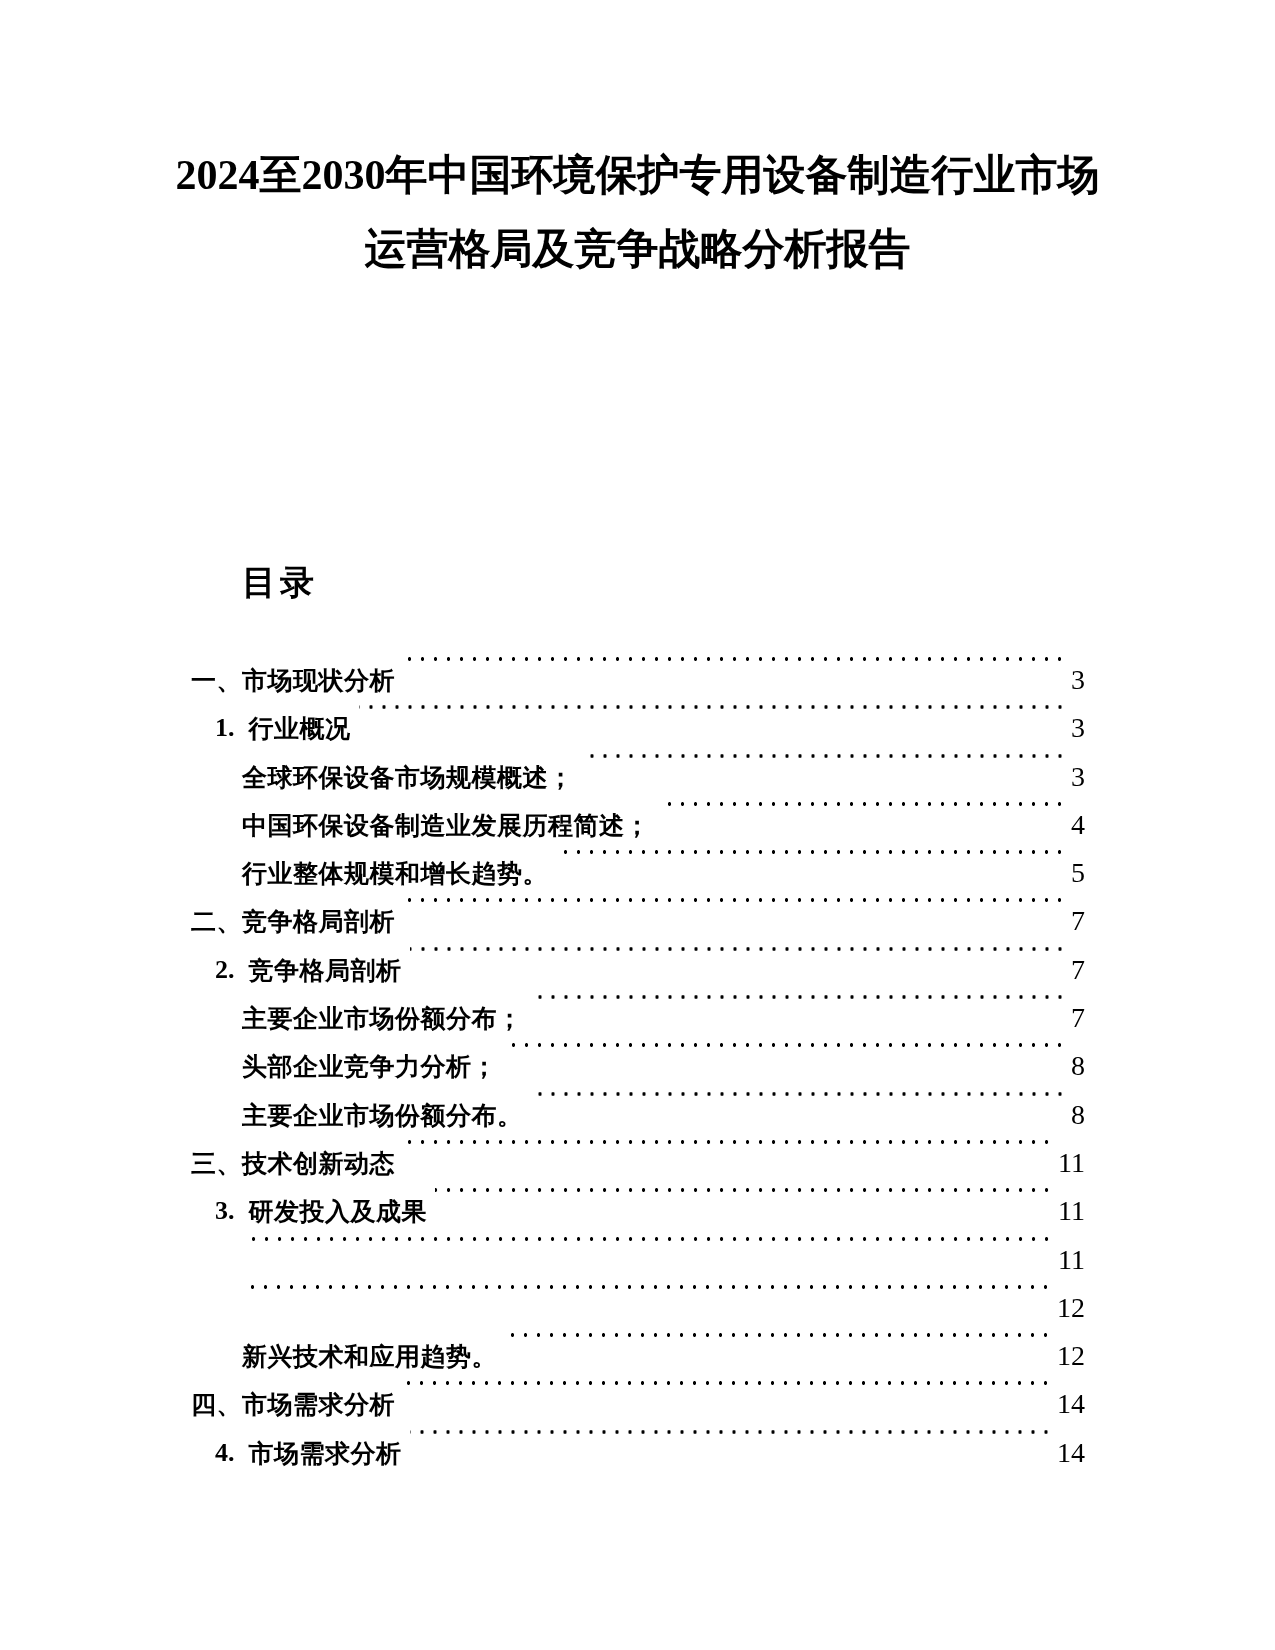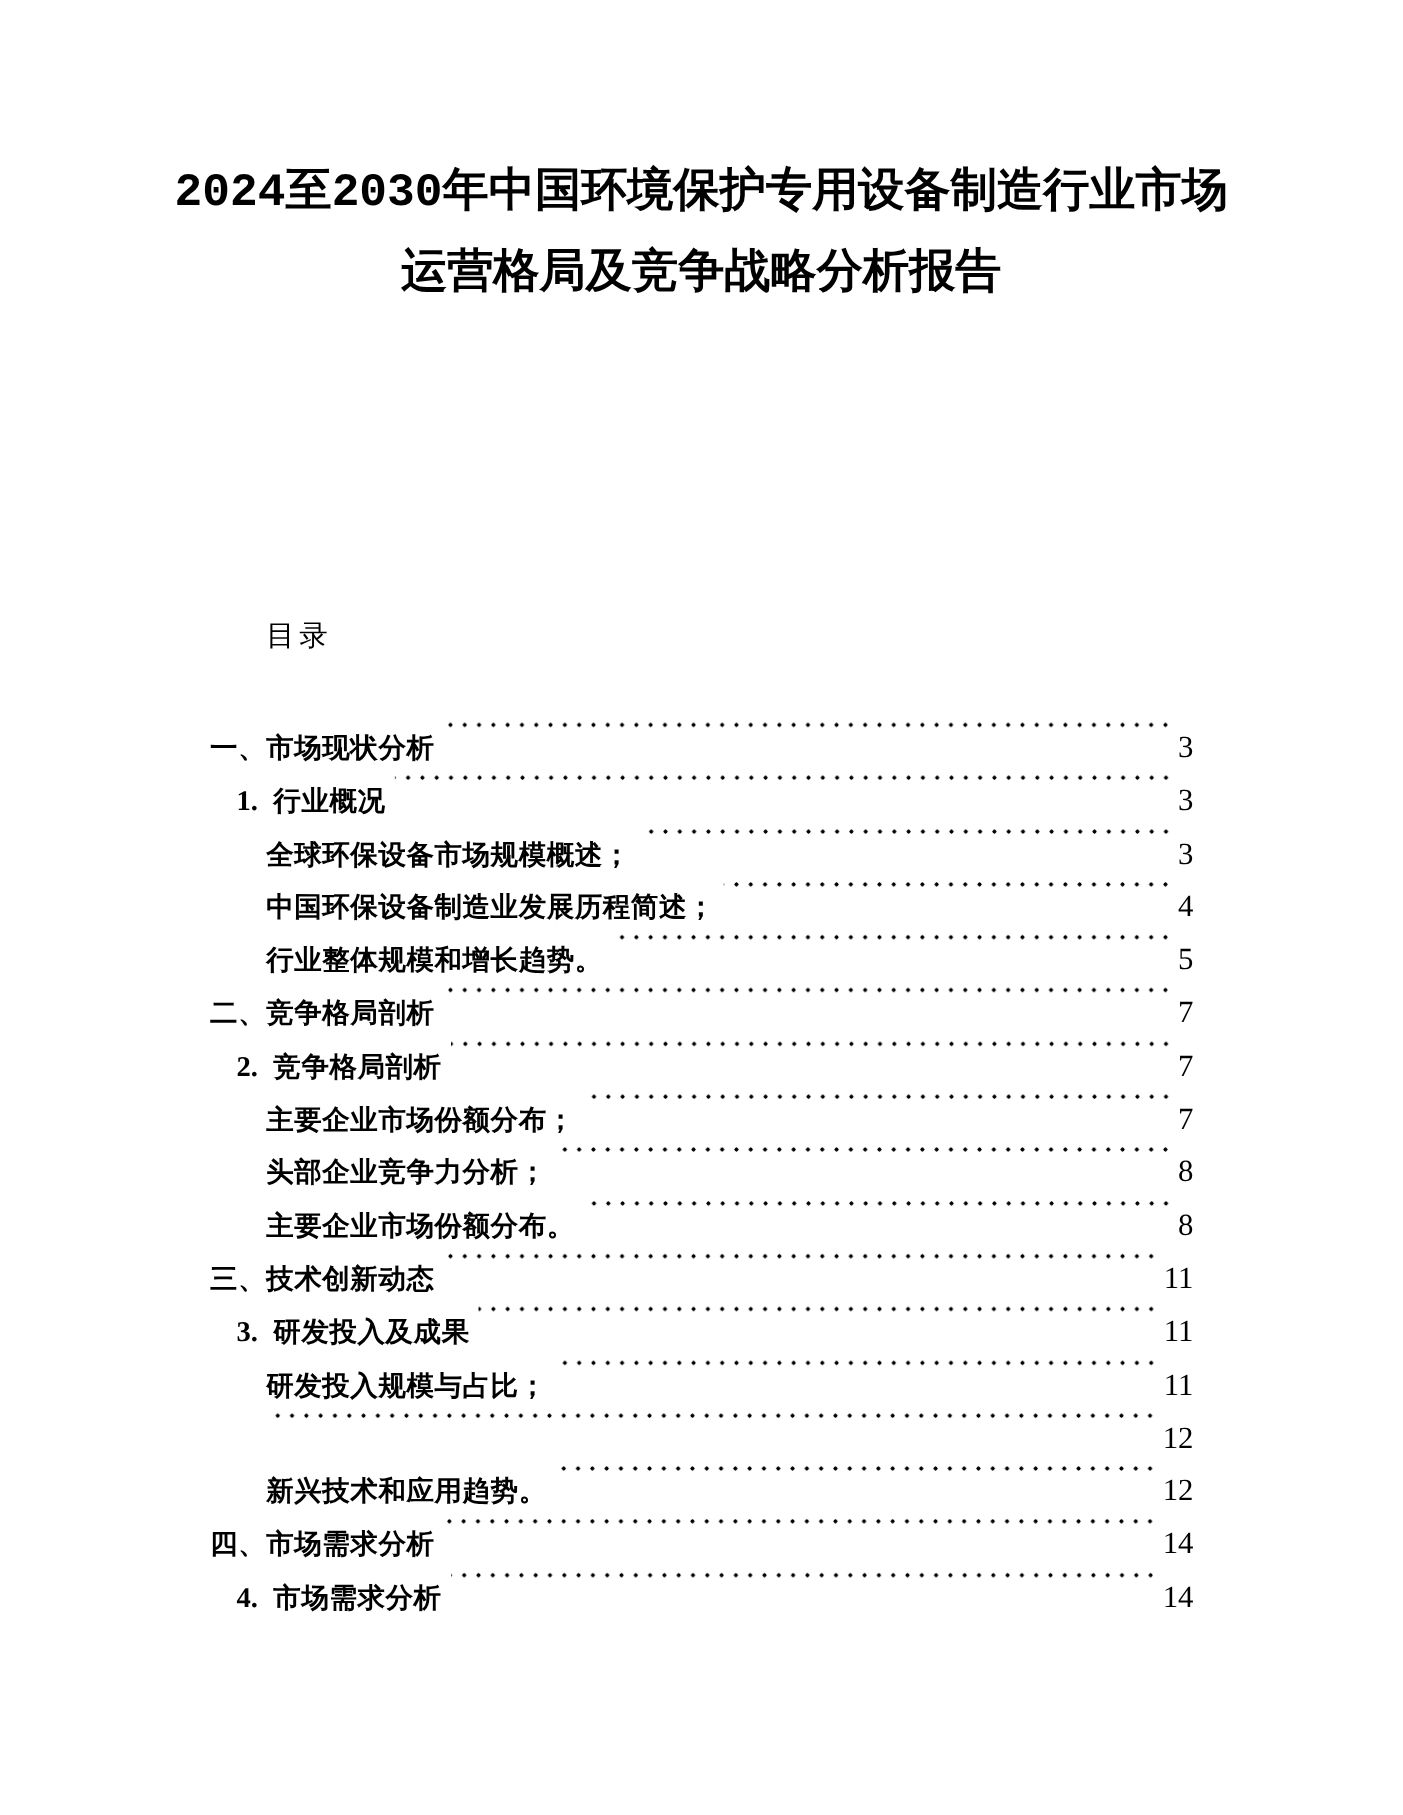--- a/index.html
+++ b/index.html
@@ -11,31 +11,31 @@
   .page {
     position: relative;
     width: 1275px; height: 1650px;
     background: #ffffff;
     overflow: hidden;
   }
   .report-title {
     position: absolute;
     top: 138px; left: 0; width: 1275px;
     text-align: center;
-    font-family: Liberation Mono, monospace;
+    font-family: Liberation Serif, serif;
     font-weight: 700;
     font-size: 42px;
     line-height: 74px;
   }
   .toc-heading {
     position: absolute;
     left: 242px; top: 560px;
     font-family: "Liberation Serif", serif;
-    font-weight: 400;
-    font-size: 26px;
+    font-weight: 700;
+    font-size: 34px;
     letter-spacing: 4px;
   }
   .toc-list {
     position: absolute;
     left: 191px; top: 656px;
     width: 894px; 
   }
   .toc-row {
     display: flex;
     align-items: flex-start;
@@ -154,21 +154,20 @@
       <span class="toc-page">11</span>
     </div>
       <div class="toc-row level-2">
       <span class="toc-num">3.</span>
       <span class="toc-label">研发投入及成果</span>
       <span class="toc-dots"></span>
       <span class="toc-page">11</span>
     </div>
       <div class="toc-row level-3">
 
-      <span class="toc-label">研发投入规模与占比；</span>
       <span class="toc-dots"></span>
       <span class="toc-page">11</span>
     </div>
       <div class="toc-row level-3">
 
       <span class="toc-dots"></span>
       <span class="toc-page">12</span>
     </div>
       <div class="toc-row level-3">
 

